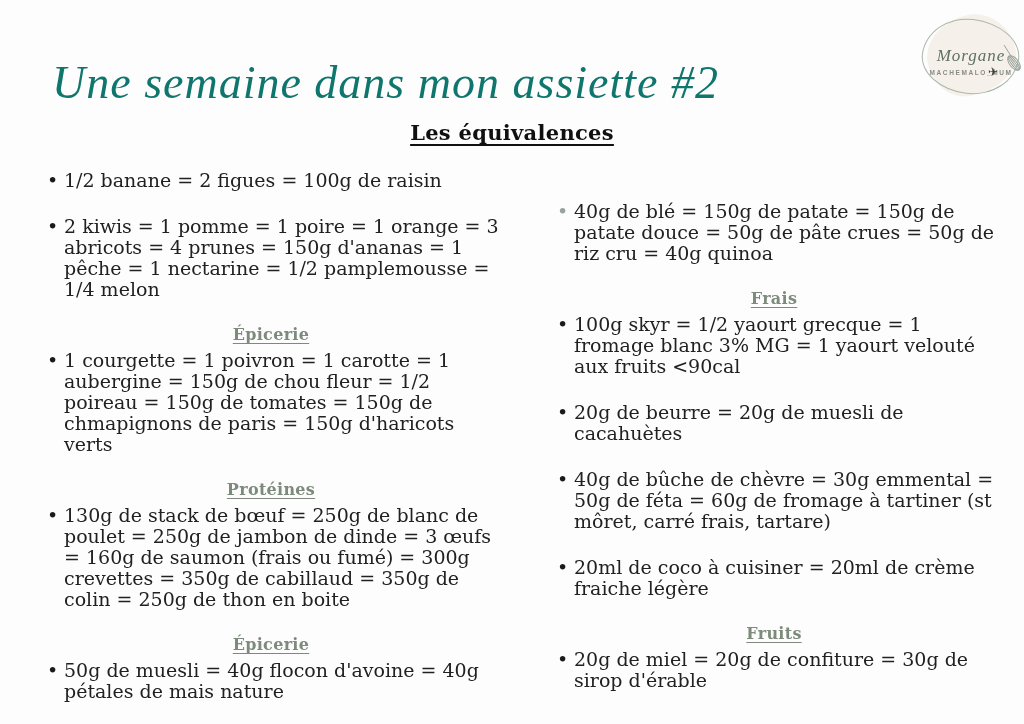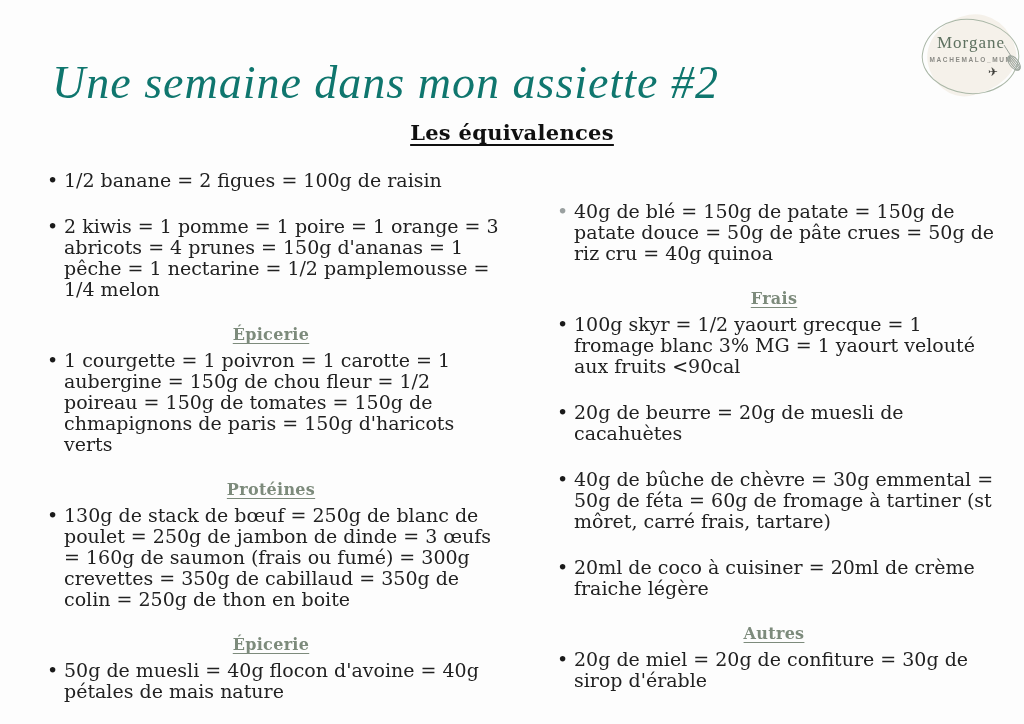--- a/index.html
+++ b/index.html
@@ -31,22 +31,22 @@
     transform:rotate(-10deg);
   }
   .logo-outline{
     position:absolute;left:2px;top:9px;width:95px;height:73px;
     border:1px solid #aab7a7;
     border-radius:48% 52% 50% 50% / 55% 45% 55% 45%;
     transform:rotate(7deg);
   }
   .logo-inner{position:absolute;left:0;top:0;width:100%;}
   .logo-name{
-    margin-top:23px;text-align:center;
-    font-family:"Liberation Serif", serif;
+    margin-top:36px;text-align:center;
+    font-family:"Liberation Serif", serif;font-style:italic;
     font-size:17px;color:#5e7160;letter-spacing:1px;
   }
   .logo-handle{
     margin-top:3px;text-align:center;
     font-family:"Liberation Sans", sans-serif;
     font-size:6.5px;letter-spacing:1.6px;color:#8b8b86;font-weight:700;
   }
   .logo-plane{
     position:absolute;right:24px;top:56px;
     font-size:12px;color:#3c3c38;line-height:1;
@@ -149,20 +149,20 @@
       </ul>
 
       <h3 class="section-heading">Frais</h3>
       <ul class="items">
         <li>100g skyr = 1/2 yaourt grecque = 1 fromage blanc 3% MG = 1 yaourt velouté aux fruits &lt;90cal</li>
         <li>20g de beurre = 20g de muesli de cacahuètes</li>
         <li>40g de bûche de chèvre = 30g emmental = 50g de féta = 60g de fromage à tartiner (st môret, carré frais, tartare)</li>
         <li>20ml de coco à cuisiner = 20ml de crème fraiche légère</li>
       </ul>
 
-      <h3 class="section-heading">Autres</h3>
+      <h3 class="section-heading">Fruits</h3>
       <ul class="items">
         <li>20g de miel = 20g de confiture = 30g de sirop d'érable</li>
       </ul>
     </div>
 
   </div>
 </div>
 
 </body></html>

